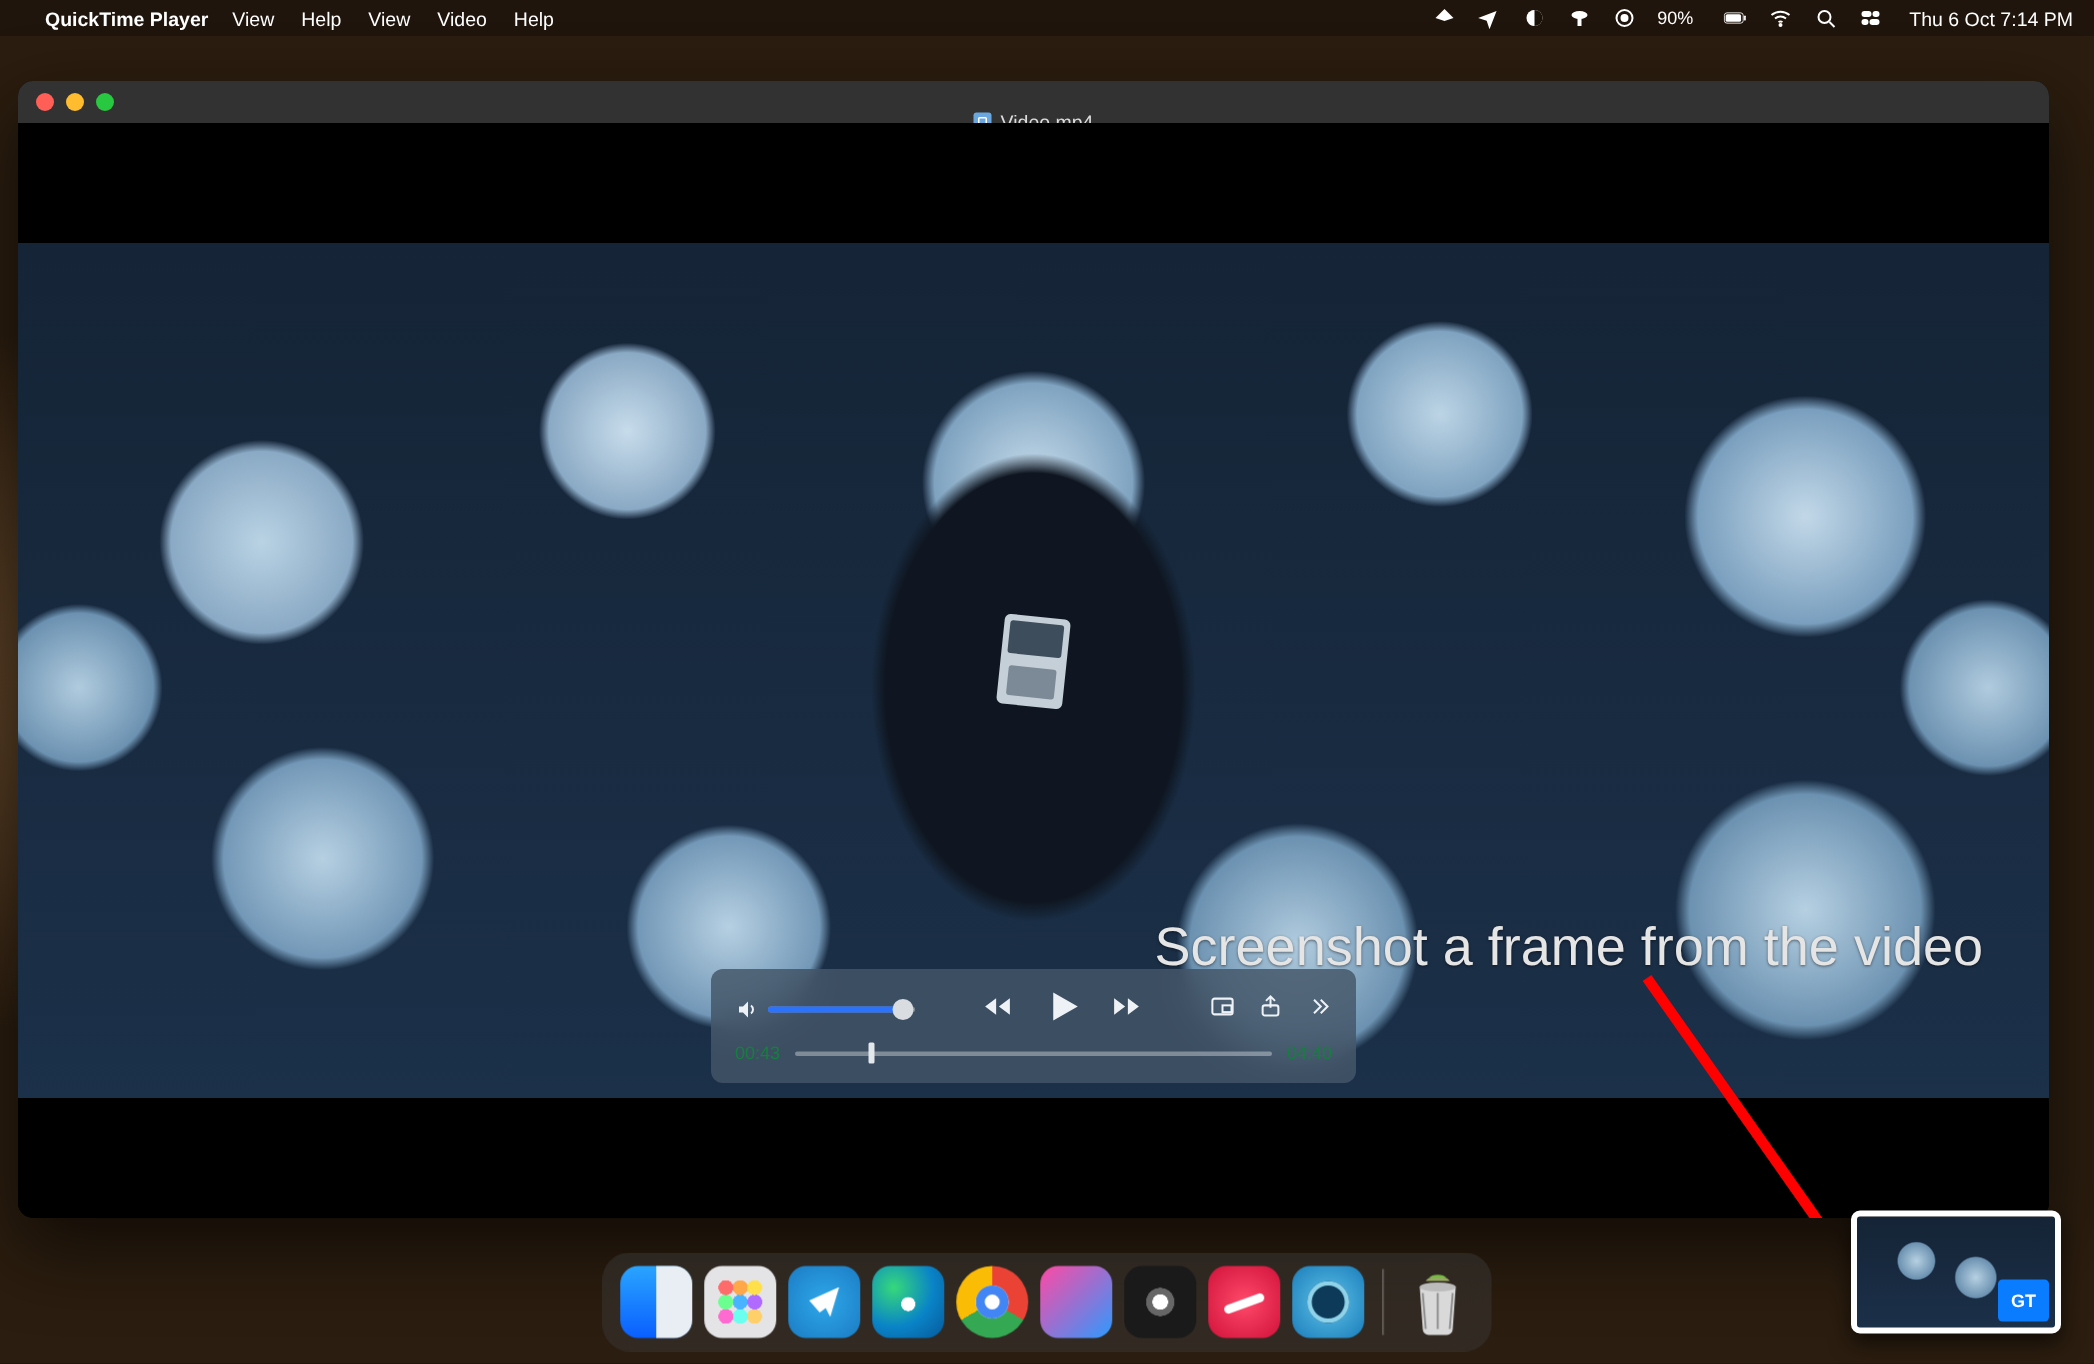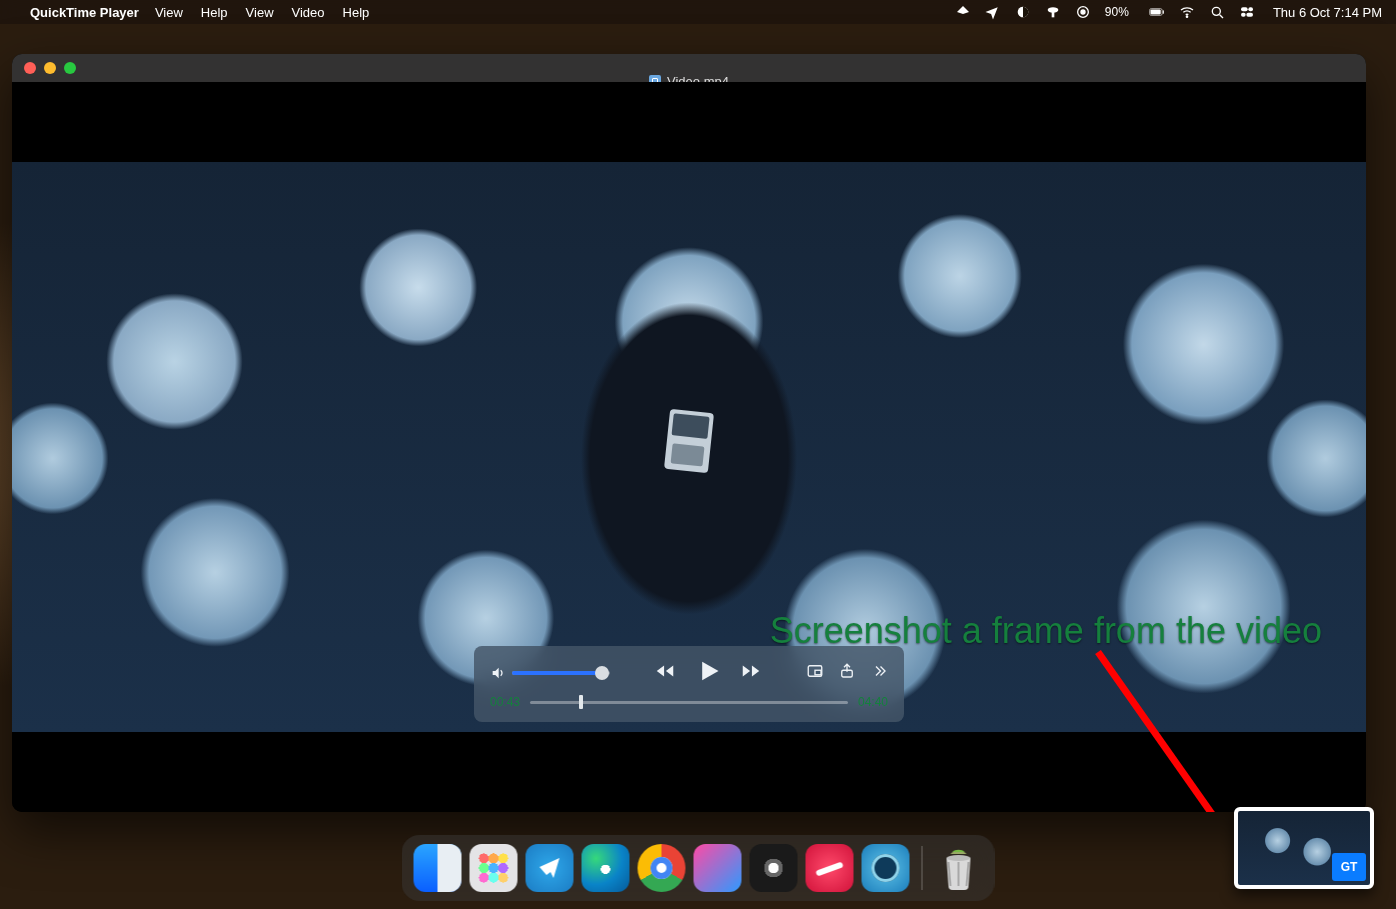--- a/index.html
+++ b/index.html
@@ -71,21 +71,21 @@
 }
 
 .truck { position:absolute; left:50%; top:50%; width:44px; height:60px; transform:translate(-50%,-60%) rotate(6deg);
   background:#c4cfd8; border-radius:4px; }
 .truck::before{content:""; position:absolute; left:4px; right:4px; top:4px; height:22px; background:#3d4d5c; border-radius:2px;}
 .truck::after{content:""; position:absolute; left:6px; right:6px; bottom:6px; height:20px; background:#7b8a96; border-radius:2px;}
 
 
 .annotation {
   position:absolute; right:44px; top:calc(80px + 448px); 
-  color:#15803d; font-size:36px; font-weight:400;
+  color:#e5e5e5; font-size:36px; font-weight:400;
   text-shadow:0 1px 2px rgba(0,0,0,0.5);
   white-space:nowrap;
 }
 .arrow {
   position:absolute; pointer-events:none;
 }
 
 
 .hud {
   position:absolute; left:50%; transform:translateX(-50%);

